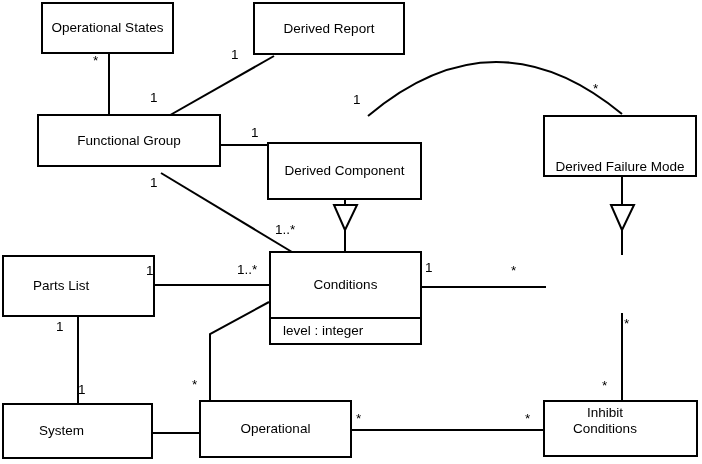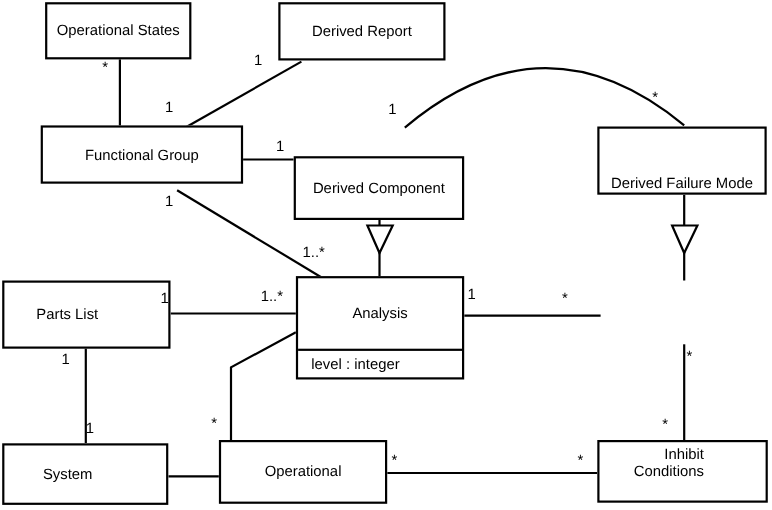--- a/index.html
+++ b/index.html
@@ -51,21 +51,21 @@
   }
   .compartment.attr-compartment {
     flex: 1;
     justify-content: flex-start;
     padding-left: 12px;
   }
   .inhibit-text {
     display: block;
     width: 70px;
     white-space: normal;
-    text-align: right;
+    text-align: center;
     line-height: 16px;
   }
   .mult-label {
     position: absolute;
     font-size: 13.5px;
     line-height: 14px;
     z-index: 2;
     background: transparent;
     white-space: nowrap;
   }
@@ -112,21 +112,21 @@
 
   <div class="uml-box" style="left:543px; top:115px; width:154px; height:62px;align-items:flex-end;">
     <span>Derived Failure Mode</span>
   </div>
 
   <div class="uml-box align-left" style="left:2px; top:255px; width:153px; height:62px; padding-left:29px;">
     <span>Parts List</span>
   </div>
 
   <div class="uml-box multi" style="left:269px; top:251px; width:153px; height:94px;">
-    <div class="compartment name-compartment">Analysis</div>
+    <div class="compartment name-compartment">Conditions</div>
     <div class="compartment attr-compartment">level : integer</div>
   </div>
 
 
   <div class="uml-box align-left" style="left:2px; top:403px; width:151px; height:56px; padding-left:35px;">
     <span>System</span>
   </div>
 
   <div class="uml-box" style="left:199px; top:400px; width:153px; height:58px;">
     <span>Operational</span>

